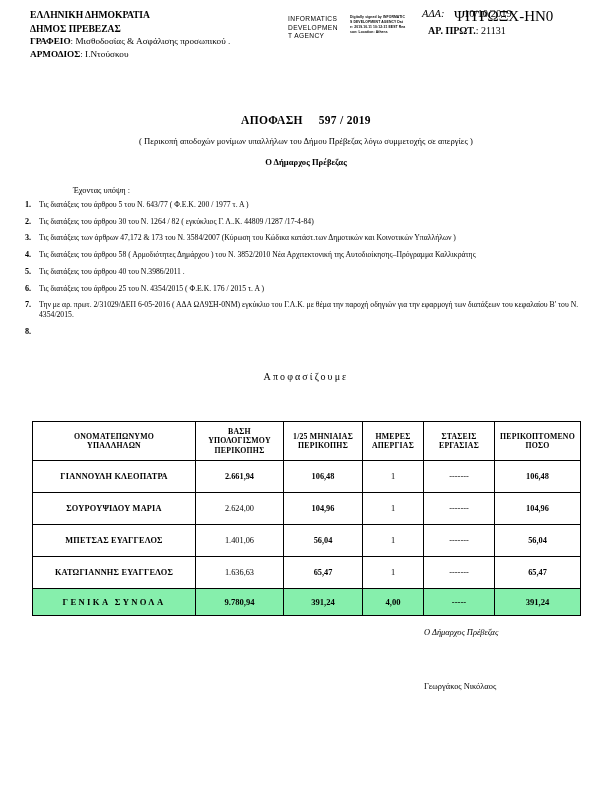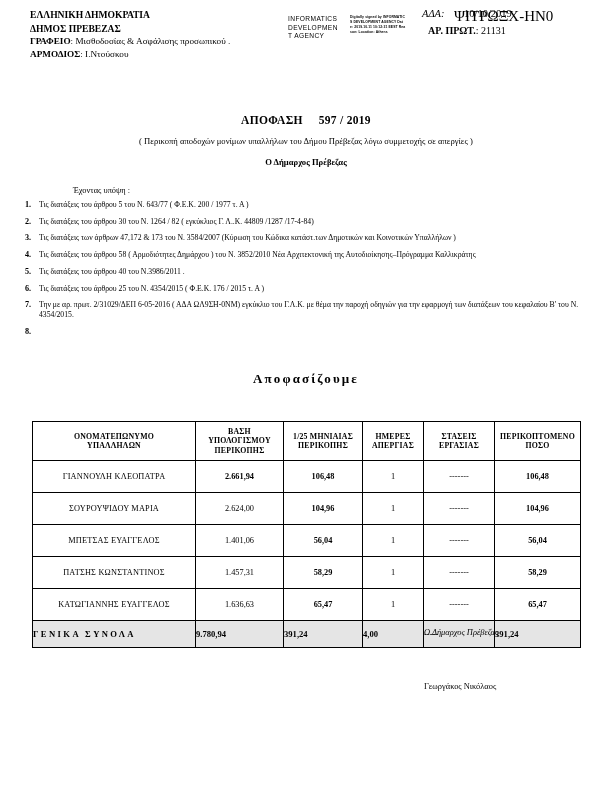--- a/index.html
+++ b/index.html
@@ -47,37 +47,37 @@
   
   .havein{position:absolute;left:25px;top:186px;font-size:8.4px;margin-left:48px;}
   .list{position:absolute;left:25px;top:200px;width:562px;}
   .li{font-size:7.7px;line-height:1.26;margin-bottom:7.0px;position:relative;
       padding-left:14px;}
   .li .n{position:absolute;left:0;top:0;font-weight:bold;font-size:8.2px;}
   .li b{font-weight:bold;}
 
   
   .decide{position:absolute;left:0;top:371px;width:612px;text-align:center;
-          font-size:13px;font-weight:bold;letter-spacing:2.1px;}
+          font-size:10px;font-weight:normal;letter-spacing:2.1px;}
   .decide-body{position:absolute;left:32px;top:393px;width:548px;
                font-size:8.3px;line-height:1.45;}
   .decide-body b{font-weight:bold;letter-spacing:.6px;}
 
   
   table.t{position:absolute;left:32px;top:421px;width:548px;
           border-collapse:collapse;table-layout:fixed;}
   table.t td,table.t th{border:1.1px solid #000;padding:0;}
   .th{height:38px;text-align:center;vertical-align:middle;
       font-size:7.8px;font-weight:bold;line-height:1.22;letter-spacing:.2px;}
   .row td{height:31px;text-align:center;vertical-align:middle;font-size:8.3px;}
-  .nm{font-weight:normal;font-size:8.3px;letter-spacing:.2px;}
+  .nm{font-weight:bold;font-size:8.3px;letter-spacing:.2px;}
   .bd{font-weight:bold;}
   .basetop{vertical-align:top;padding-top:4px;font-weight:normal;font-size:8.2px;}
-  .tot td{height:26px;text-align:left;vertical-align:middle;
-          background:#e5e5e5;font-weight:bold;font-size:8.6px;}
+  .tot td{height:26px;text-align:center;vertical-align:middle;
+          background:#86efac;font-weight:bold;font-size:8.6px;}
   .tot .lblcell{letter-spacing:2.4px;}
 
   
   .sig1{position:absolute;left:424px;top:628px;font-size:8.4px;font-style:italic;}
   .sig2{position:absolute;left:424px;top:682px;font-size:8.4px;}
 </style>
 </head>
 <body>
 
 <div class="page">
@@ -183,28 +183,20 @@
         </tr>
         <tr class="row">
           <td class="nm">ΜΠΕΤΣΑΣ ΕΥΑΓΓΕΛΟΣ</td>
           <td class="basetop">1.401,06</td>
           <td class="bd">56,04</td>
           <td class="">1</td>
           <td class="">-------</td>
           <td class="bd">56,04</td>
         </tr>
         <tr class="row">
-          <td class="nm">ΠΑΤΣΗΣ ΚΩΝΣΤΑΝΤΙΝΟΣ</td>
-          <td class="basetop">1.457,31</td>
-          <td class="bd">58,29</td>
-          <td class="">1</td>
-          <td class="">-------</td>
-          <td class="bd">58,29</td>
-        </tr>
-        <tr class="row">
           <td class="nm">ΚΑΤΩΓΙΑΝΝΗΣ ΕΥΑΓΓΕΛΟΣ</td>
           <td class="basetop">1.636,63</td>
           <td class="bd">65,47</td>
           <td class="">1</td>
           <td class="">-------</td>
           <td class="bd">65,47</td>
         </tr>
         <tr class="tot">
           <td class="lblcell">ΓΕΝΙΚΑ ΣΥΝΟΛΑ</td>
           <td class="">9.780,94</td>

